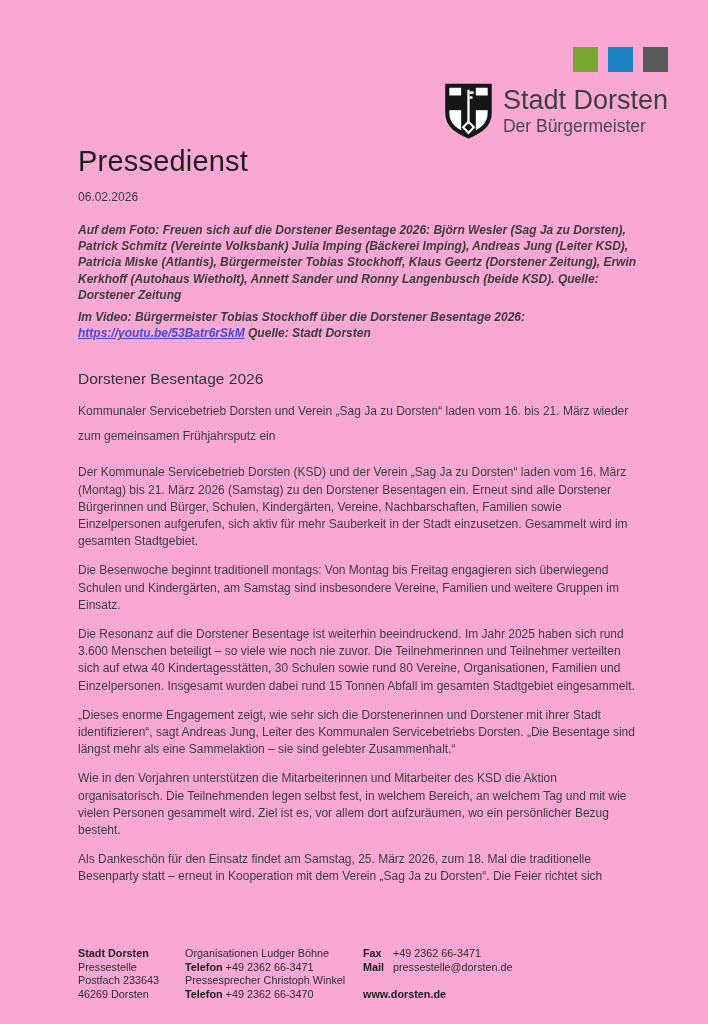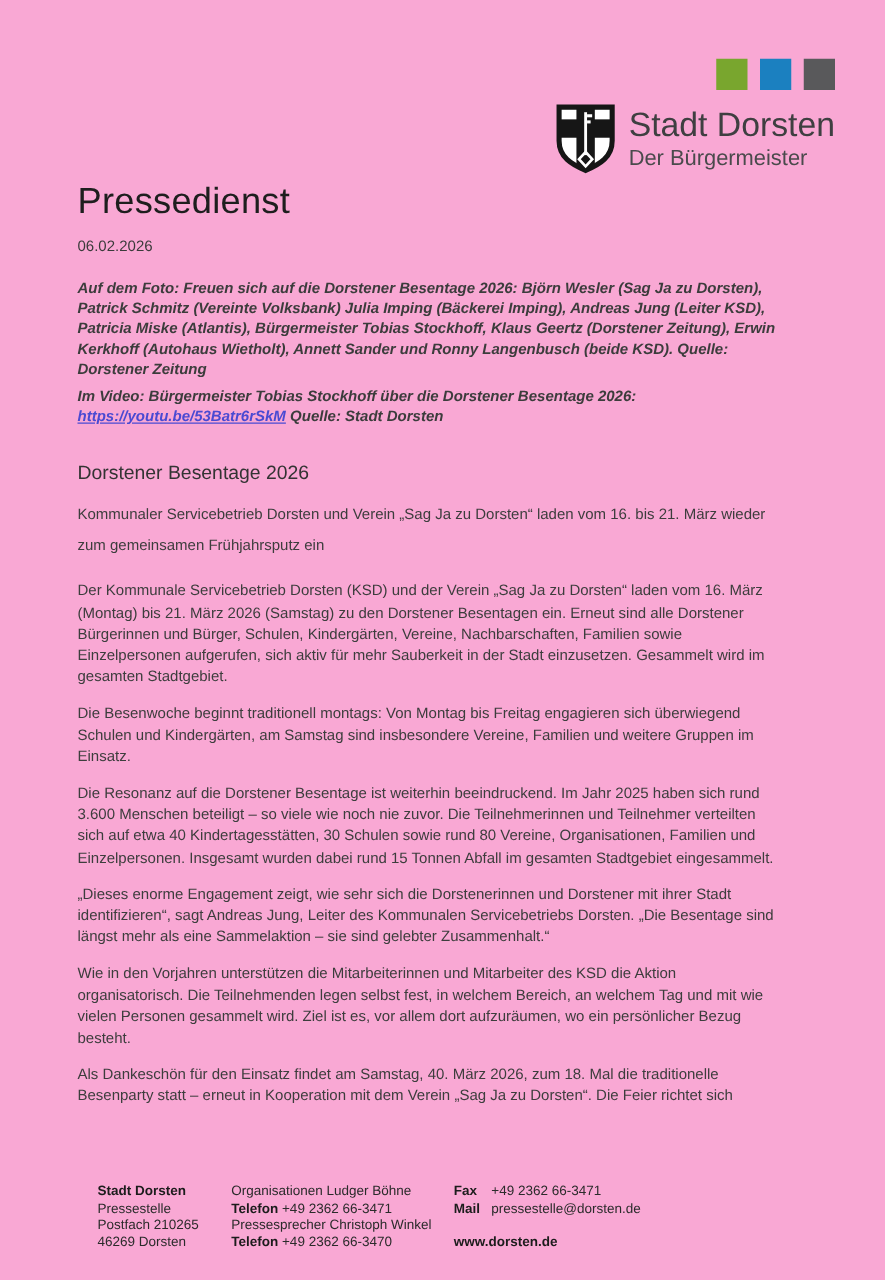--- a/index.html
+++ b/index.html
@@ -10,21 +10,21 @@
   }
   
   .brand-squares{position:absolute;top:47px;right:40px;display:flex;gap:10px;}
   .brand-square{width:25px;height:25px;display:inline-block;}
   .logo-row{position:absolute;top:79px;right:40px;display:flex;align-items:flex-start;}
   .logo-shield{flex:0 0 auto;}
   .logo-text{margin-left:10px;}
   .org{font-size:27px;line-height:30px;color:#3f3f41;margin-top:6px;white-space:nowrap;}
   .sub{font-size:17.5px;line-height:20px;color:#4a4a4c;margin-top:1px;white-space:nowrap;}
   
-  .content{position:absolute;left:62px;top:145px;width:560px;}
+  .content{position:absolute;left:78px;top:145px;width:560px;}
   .page-title{font-size:29px;line-height:33px;font-weight:400;color:#1e1e1e;margin:0;letter-spacing:0.2px;}
   .date{margin-top:12px;font-size:12px;line-height:15px;font-weight:400;color:#3a3a3a;}
   .caption{margin:17px 0 0 0;font-size:12px;line-height:16.2px;font-weight:700;font-style:italic;color:#3c3c3c;}
   .video-note{margin:6px 0 0 0;font-size:12px;line-height:16.2px;font-weight:700;font-style:italic;color:#3c3c3c;}
   .video-link{text-decoration:underline;cursor:pointer;}
   .headline{margin:28px 0 0 0;font-size:15.5px;line-height:19px;font-weight:400;color:#333333;}
   .lede{margin:11px 0 0 0;font-size:12px;line-height:24.5px;color:#3d3d3d;}
   .body-par{margin:12px 0 0 0;font-size:12px;line-height:17.2px;color:#3d3d3d;}
   .body-par.first{margin-top:16px;}
   
@@ -82,28 +82,28 @@
     <p class="video-note"><span>Im Video: Bürgermeister Tobias Stockhoff über die Dorstener Besentage 2026: </span><a class="video-link" style="color: rgb(74, 74, 210);">https://youtu.be/53Batr6rSkM</a><span> Quelle: Stadt Dorsten</span></p>
 
     <h2 class="headline">Dorstener Besentage 2026</h2>
     <p class="lede">Kommunaler Servicebetrieb Dorsten und Verein „Sag Ja zu Dorsten“ laden vom 16. bis 21. März wieder zum gemeinsamen Frühjahrsputz ein</p>
 
     <p class="body-par first">Der Kommunale Servicebetrieb Dorsten (KSD) und der Verein „Sag Ja zu Dorsten“ laden vom 16. März (Montag) bis 21. März 2026 (Samstag) zu den Dorstener Besentagen ein. Erneut sind alle Dorstener Bürgerinnen und Bürger, Schulen, Kindergärten, Vereine, Nachbarschaften, Familien sowie Einzelpersonen aufgerufen, sich aktiv für mehr Sauberkeit in der Stadt einzusetzen. Gesammelt wird im gesamten Stadtgebiet.</p>
     <p class="body-par">Die Besenwoche beginnt traditionell montags: Von Montag bis Freitag engagieren sich überwiegend Schulen und Kindergärten, am Samstag sind insbesondere Vereine, Familien und weitere Gruppen im Einsatz.</p>
     <p class="body-par">Die Resonanz auf die Dorstener Besentage ist weiterhin beeindruckend. Im Jahr 2025 haben sich rund 3.600 Menschen beteiligt – so viele wie noch nie zuvor. Die Teilnehmerinnen und Teilnehmer verteilten sich auf etwa 40 Kindertagesstätten, 30 Schulen sowie rund 80 Vereine, Organisationen, Familien und Einzelpersonen. Insgesamt wurden dabei rund 15 Tonnen Abfall im gesamten Stadtgebiet eingesammelt.</p>
     <p class="body-par">„Dieses enorme Engagement zeigt, wie sehr sich die Dorstenerinnen und Dorstener mit ihrer Stadt identifizieren“, sagt Andreas Jung, Leiter des Kommunalen Servicebetriebs Dorsten. „Die Besentage sind längst mehr als eine Sammelaktion – sie sind gelebter Zusammenhalt.“</p>
     <p class="body-par">Wie in den Vorjahren unterstützen die Mitarbeiterinnen und Mitarbeiter des KSD die Aktion organisatorisch. Die Teilnehmenden legen selbst fest, in welchem Bereich, an welchem Tag und mit wie vielen Personen gesammelt wird. Ziel ist es, vor allem dort aufzuräumen, wo ein persönlicher Bezug besteht.</p>
-    <p class="body-par">Als Dankeschön für den Einsatz findet am Samstag, 40. März 2026, zum 18. Mal die traditionelle Besenparty statt – erneut in Kooperation mit dem Verein „Sag Ja zu Dorsten“. Die Feier richtet sich</p>
+    <p class="body-par">Als Dankeschön für den Einsatz findet am Samstag, 25. März 2026, zum 18. Mal die traditionelle Besenparty statt – erneut in Kooperation mit dem Verein „Sag Ja zu Dorsten“. Die Feier richtet sich</p>
   </div>
 
   <div class="footer">
     <div class="f-col1">
       <div class="f-bold">Stadt Dorsten</div>
       <div>Pressestelle</div>
-      <div>Postfach 210265</div>
+      <div>Postfach 233643</div>
       <div>46269 Dorsten</div>
     </div>
     <div class="f-col2">
       <div>Organisationen Ludger Böhne</div>
       <div><span class="f-bold">Telefon</span>&nbsp;<span>+49 2362 66-3471</span></div>
       <div>Pressesprecher Christoph Winkel</div>
       <div><span class="f-bold">Telefon</span>&nbsp;<span>+49 2362 66-3470</span></div>
     </div>
     <div class="f-col3">
       <div><span class="f-label">Fax</span><span>+49 2362 66-3471</span></div>

